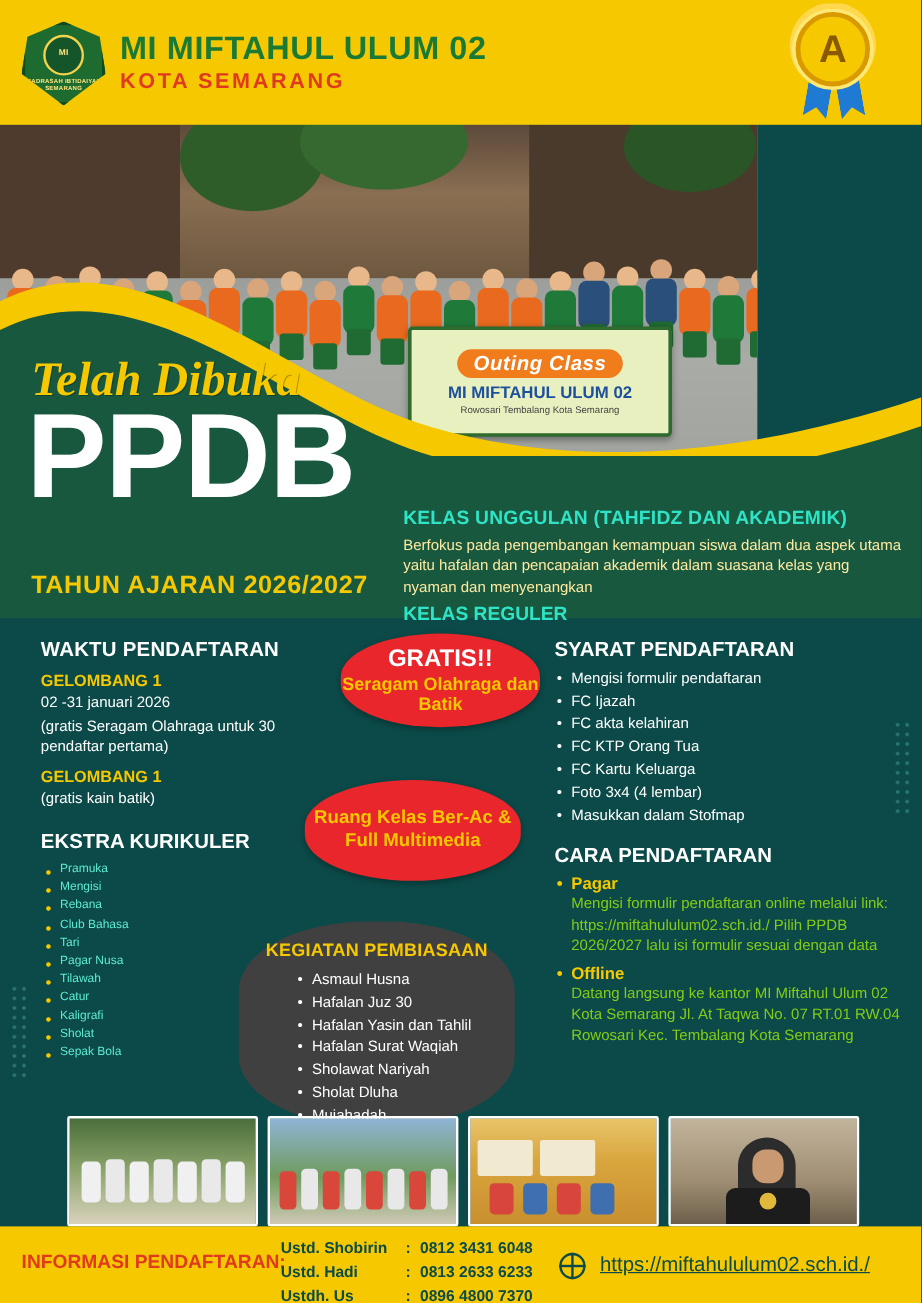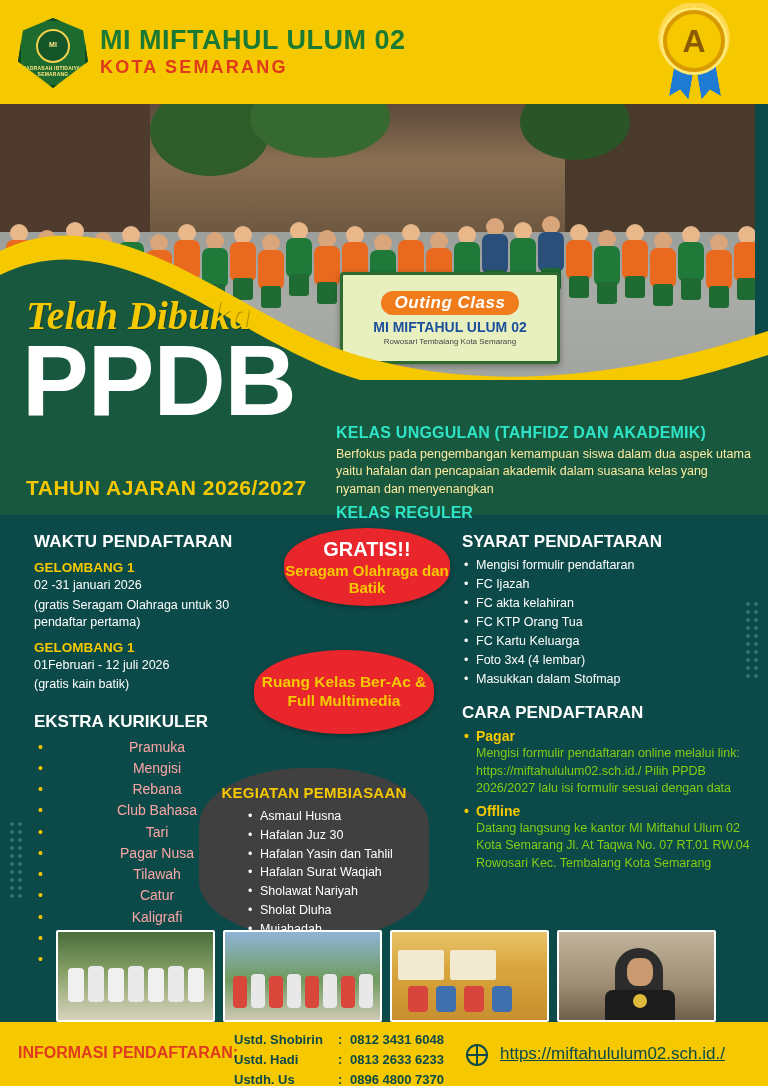--- a/index.html
+++ b/index.html
@@ -64,21 +64,21 @@
     position: absolute; top: 52px; width: 20px; height: 38px; background: #1f7ad4; z-index: 1;
   }
   .ribbon-l { left: 16px; transform: rotate(10deg); clip-path: polygon(0 0,100% 0,100% 100%,50% 78%,0 100%); }
   .ribbon-r { left: 42px; transform: rotate(-10deg); clip-path: polygon(0 0,100% 0,100% 100%,50% 78%,0 100%); }
   .akre-rays {
     position: absolute; left: 0; top: -5px; width: 76px; height: 76px; z-index: 2;
   }
 
   
   .photo-band {
-    position: absolute; top: 104px; left: 0; width: 755px; height: 300px;
+    position: absolute; top: 104px; left: 0; width: 631px; height: 300px;
     overflow: hidden; z-index: 5;
     background: linear-gradient(#9aa3a6, #8e9698);
   }
   .ph-building { position:absolute; left:0; top:0; width:768px; height:128px;
      background: linear-gradient(180deg,#5d4a3b 0%, #8a6f52 45%, #6e5840 100%); }
   .ph-wall-l { position:absolute; left:0; top:0; width:150px; height:128px; background:#4e3b2d; }
   .ph-wall-r { position:absolute; right:0; top:0; width:190px; height:128px; background:#4a3a2b; }
   .ph-tree { position:absolute; background:#2e5d2a; border-radius:50%; }
   .ph-ground {
     position:absolute; left:0; top:128px; width:768px; height:172px;
@@ -146,21 +146,21 @@
 
   .col-left { position:absolute; left:34px; top:532px; width:230px; z-index:16; }
   .col-right { position:absolute; left:462px; top:532px; width:290px; z-index:16; }
 
   .h-sec { font-size:17px; font-weight:bold; color:#fff; letter-spacing:.2px; }
   .h-sub { font-size:13.5px; font-weight:bold; color:#f5c800; margin-top:8px; }
   .p-txt { font-size:12.5px; color:#ffffff; line-height:1.4; margin-top:2px; }
 
   .ekstra-title { font-size:17px; font-weight:bold; color:#fff; margin-top:18px; }
   ul.ekstra { list-style:none; margin-top:5px; }
-  ul.ekstra li { font-size:14px; color:#fca5a5; line-height:1.52; position:relative; padding-left:16px;text-align:center; }
+  ul.ekstra li { font-size:10px; color:#5eead4; line-height:1.52; position:relative; padding-left:16px; }
   ul.ekstra li:before { content:"•"; position:absolute; left:4px; color:#f5c800; font-size:14px; }
 
   
   .syarat-title { font-size:17px; font-weight:bold; color:#fff; }
   ul.syarat { list-style:none; margin-top:4px; }
   ul.syarat li { font-size:12.5px; color:#fff; line-height:1.52; position:relative; padding-left:14px; }
   ul.syarat li:before { content:"•"; position:absolute; left:2px; color:#fff; }
   .cara-title { font-size:17px; font-weight:bold; color:#fff; margin-top:14px; }
   .mode { font-size:14px; font-weight:bold; color:#f5c800; margin-top:5px; position:relative; padding-left:14px;}
   .mode:before { content:"•"; position:absolute; left:2px; color:#f5c800; }
@@ -419,21 +419,20 @@
   <div class="body-zone"></div>
   <div class="dots-l"></div>
   <div class="dots-r"></div>
 
   <div class="col-left">
     <div class="h-sec">WAKTU PENDAFTARAN</div>
     <div class="h-sub">GELOMBANG 1</div>
     <div class="p-txt">02 -31 januari 2026</div>
     <div class="p-txt">(gratis Seragam Olahraga untuk 30 pendaftar pertama)</div>
     <div class="h-sub">GELOMBANG 1</div>
-    <div class="p-txt">01Februari - 12 juli 2026</div>
     <div class="p-txt">(gratis kain batik)</div>
 
     <div class="ekstra-title">EKSTRA KURIKULER</div>
     <ul class="ekstra">
       <li>Pramuka</li>
       <li>Mengisi</li>
       <li>Rebana</li>
       <li>Club Bahasa</li>
       <li>Tari</li>
       <li>Pagar Nusa</li>

